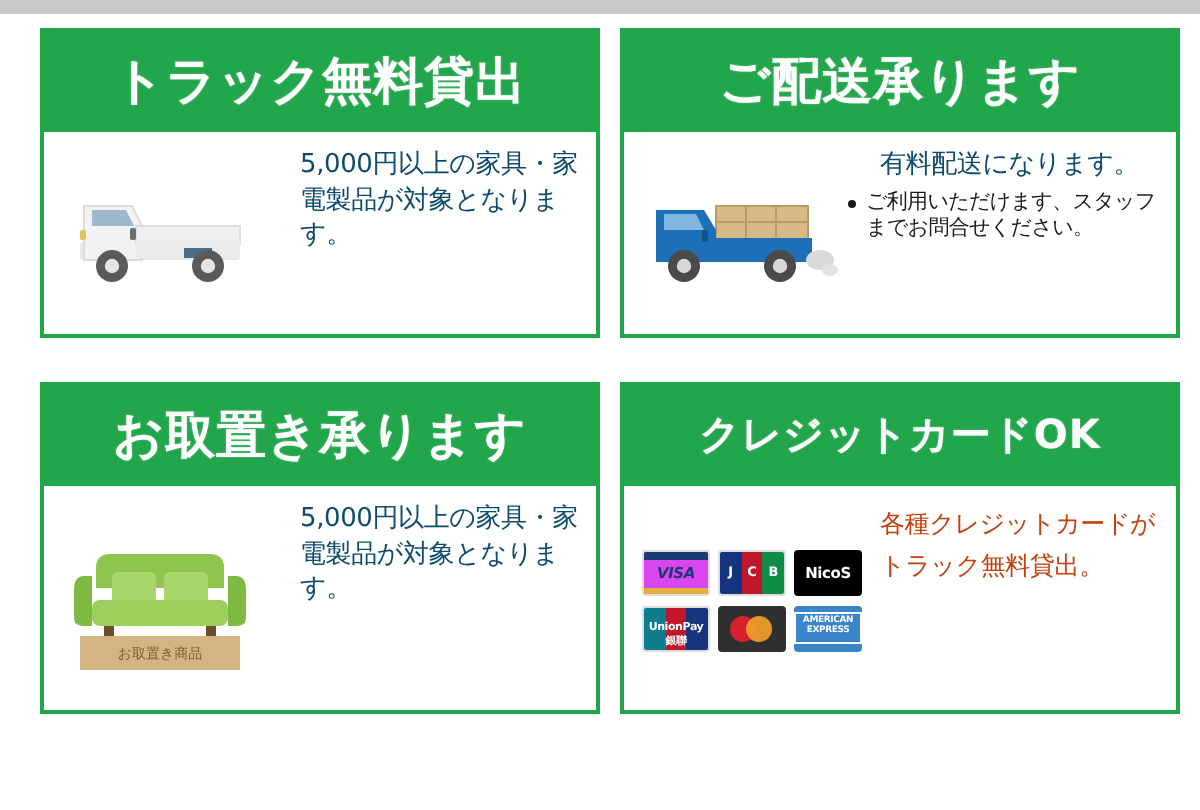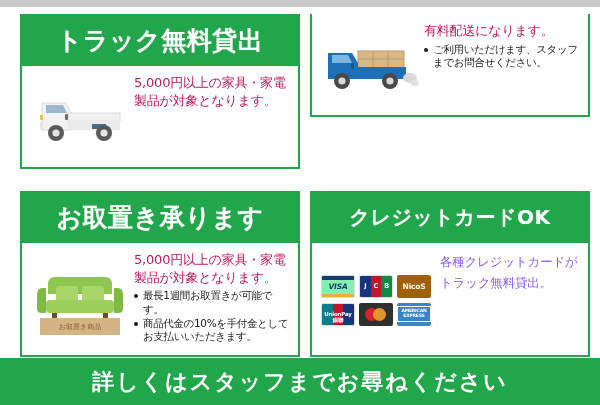--- a/index.html
+++ b/index.html
@@ -88,25 +88,25 @@
     flex: 0 0 116px;
     align-self: center;
   }
   .copy {
     flex: 1 1 auto;
     padding-left: 2px;
     padding-top: 2px;
   }
   .lead {
     font-size: 13px;
-    color: #be185d;
+    color: #0c4a6e;
     line-height: 1.35;
     font-weight: 500;
     letter-spacing: -0.2px;
-    margin: 0 0 3px 0;
+    margin: 0 0 3px 16px;
   }
   ul.bullets {
     list-style: none;
     margin: 0;
     padding: 0;
   }
   ul.bullets li {
     position: relative;
     font-size: 10.5px;
     color: #1b1b1b;
@@ -120,21 +120,21 @@
     position: absolute;
     left: 0;
     top: 5px;
     width: 4px;
     height: 4px;
     border-radius: 50%;
     background: #1b1b1b;
   }
   .cc-copy {
     font-size: 12.5px;
-    color: #8b5cf6;
+    color: #c2410c;
     line-height: 1.7;
     letter-spacing: -0.2px;
     padding-left: 4px;
   }
   .footer-banner {
     position: absolute;
     left: 0;
     top: 358px;
     width: 600px;
     height: 47px;
@@ -164,35 +164,35 @@
     position: relative;
     overflow: hidden;
     font-size: 7px;
     font-weight: bold;
     display: flex;
     align-items: center;
     justify-content: center;
     box-sizing: border-box;
   }
   .card-visa {
-    background: #86efac;
+    background: #d946ef;
     border: 1px solid #dcdcdc;
     flex-direction: column;
     justify-content: space-between;
     padding: 0;
   }
   .card-visa .bar-top { width:100%; height:4px; background:#1a3a73; }
   .card-visa .vtext { color:#1a3a73; font-size:7.5px; font-style:italic; font-weight:bold; letter-spacing:-0.2px; }
   .card-visa .bar-bot { width:100%; height:3px; background:#e3b23c; }
   .card-jcb { background:#ffffff; border:1px solid #dcdcdc; padding:0; }
   .card-jcb .seg { flex:1; height:100%; display:flex; align-items:center; justify-content:center; color:#fff; font-size:6.5px; }
   .card-jcb .s1 { background:#15357e; }
   .card-jcb .s2 { background:#c0172b; }
   .card-jcb .s3 { background:#0e8c45; }
-  .card-nicos { background:#a16207; color:#ffffff; font-size:7.5px; letter-spacing:-0.2px; }
+  .card-nicos { background:#000000; color:#ffffff; font-size:7.5px; letter-spacing:-0.2px; }
   .card-unionpay { background:#ffffff; border:1px solid #dcdcdc; padding:0; }
   .card-unionpay .seg { flex:1; height:100%; }
   .card-unionpay .u1 { background:#0d7d8c; }
   .card-unionpay .u2 { background:#c0172b; }
   .card-unionpay .u3 { background:#15357e; }
   .card-unionpay .ulabel { position:absolute; left:0; right:0; top:7px; text-align:center; color:#ffffff; font-size:5.5px; letter-spacing:-0.2px; }
   .card-mastercard { background:#30302f; }
   .card-mastercard .circ { position:absolute; top:5px; width:13px; height:13px; border-radius:50%; }
   .card-mastercard .c-red { left:6px; background:#d5202e; }
   .card-mastercard .c-org { left:14px; background:#f0a02a; mix-blend-mode:normal; opacity:0.92; }
@@ -230,20 +230,23 @@
             <rect x="8" y="28" width="3" height="5" rx="1" fill="#e3c05a"></rect>
           </svg>
         </div>
         <div class="copy">
           <p class="lead">5,000円以上の家具・家電製品が対象となります。</p>
         </div>
       </div>
     </div>
 
     <div class="panel">
+      <div class="panel-header">
+        <span class="title">ご配送承ります</span>
+      </div>
       <div class="panel-body">
         <div class="art">
           <svg width="100" height="62" viewBox="0 0 100 62" aria-hidden="true">
             <rect x="38" y="16" width="46" height="18" fill="#d8b887" stroke="#bb9a67" stroke-width="1"></rect>
             <line x1="53" y1="16" x2="53" y2="34" stroke="#bb9a67" stroke-width="1"></line>
             <line x1="68" y1="16" x2="68" y2="34" stroke="#bb9a67" stroke-width="1"></line>
             <line x1="38" y1="24" x2="84" y2="24" stroke="#bb9a67" stroke-width="1"></line>
             <path d="M8 18 h24 l6 10 v16 H8 z" fill="#1d6fb8"></path>
             <path d="M12 20 h16 l4 8 H12 z" fill="#7fb7e0"></path>
             <rect x="34" y="32" width="52" height="12" fill="#1d6fb8"></rect>
@@ -279,24 +282,20 @@
             <path d="M88 26 q5 0 5 7 v14 q0 4 -5 4 h-4 v-25 z" fill="#7fbb42"></path>
             <rect x="16" y="38" width="68" height="13" rx="4" fill="#9ccf5c"></rect>
             <rect x="22" y="51" width="5" height="7" fill="#6b4f2a"></rect>
             <rect x="73" y="51" width="5" height="7" fill="#6b4f2a"></rect>
             <rect x="10" y="56" width="80" height="17" fill="#d5b483"></rect>
             <text x="50" y="67" font-family="DejaVu Sans, sans-serif" font-size="7" fill="#7a5c2e" text-anchor="middle">お取置き商品</text>
           </svg>
         </div>
         <div class="copy">
           <p class="lead">5,000円以上の家具・家電製品が対象となります。</p>
-          <ul class="bullets">
-            <li>最長1週間お取置きが可能です。</li>
-            <li>商品代金の10%を手付金としてお支払いいただきます。</li>
-          </ul>
         </div>
       </div>
     </div>
 
     <div class="panel">
       <div class="panel-header small">
         <span class="title">クレジットカードOK</span>
       </div>
       <div class="panel-body tall">
         <div class="art card-art">
@@ -339,17 +338,14 @@
         </div>
         <div class="copy">
           <div class="cc-copy">各種クレジットカードが</div>
           <div class="cc-copy">トラック無料貸出。</div>
         </div>
       </div>
     </div>
 
   </div>
 
-  <div class="footer-banner">
-    <span class="footer-text">詳しくはスタッフまでお尋ねください</span>
-  </div>
 
 </div>
 
 </body></html>

